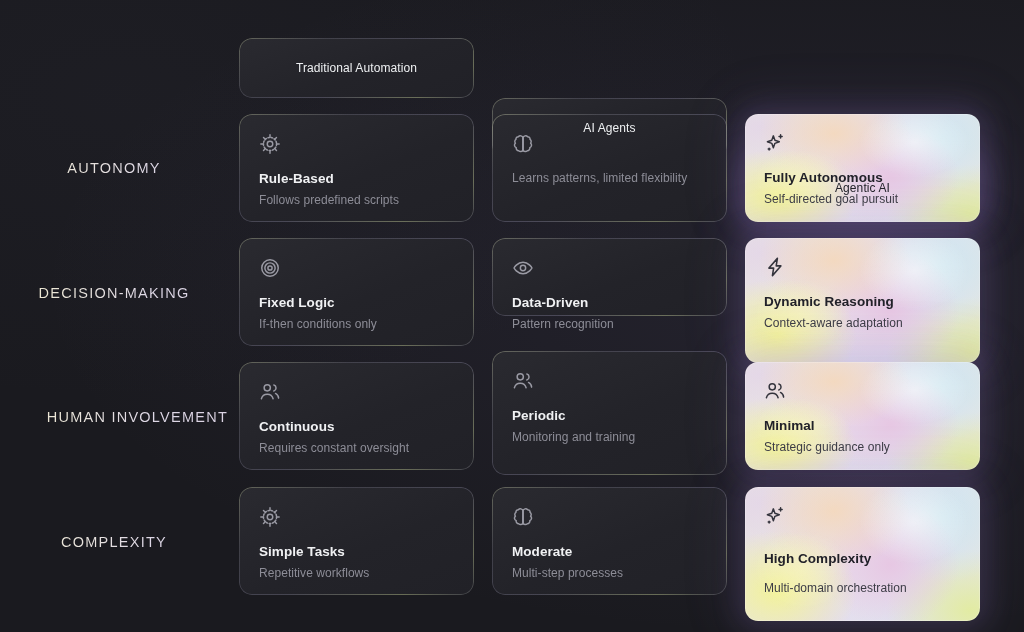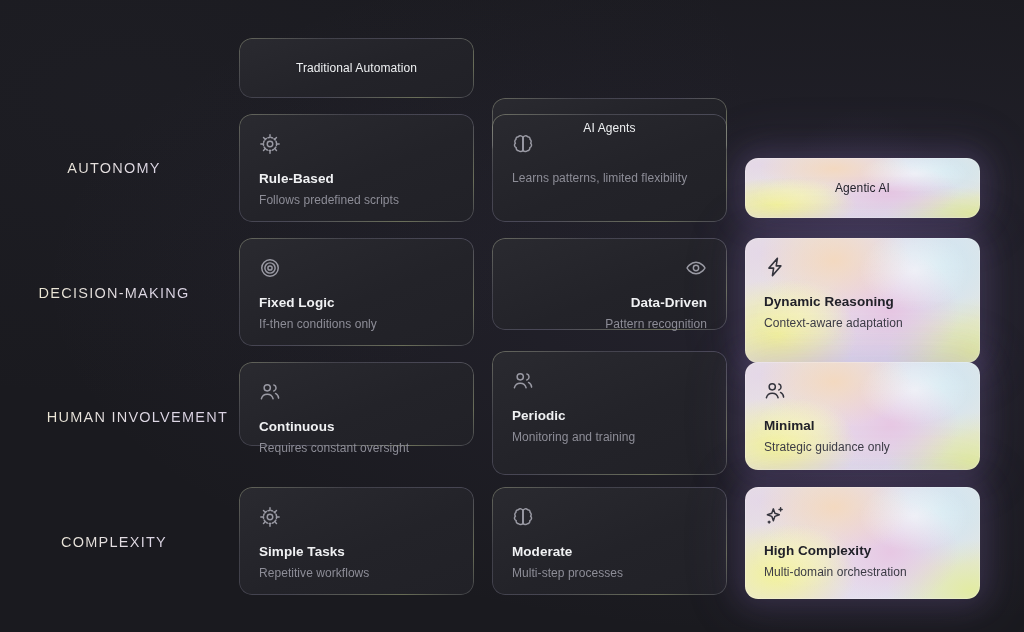--- a/index.html
+++ b/index.html
@@ -219,36 +219,47 @@
     <span class="cell-icon">
       <svg viewBox="0 0 24 24" fill="none" stroke="currentColor" stroke-width="1.6" stroke-linecap="round" stroke-linejoin="round">
           <path d="M12 4.5v15"></path>
           <path d="M12 5.2a3 3 0 0 0-5.1-1.2A2.6 2.6 0 0 0 4.3 7a2.8 2.8 0 0 0-.6 4.1A2.9 2.9 0 0 0 4.6 16a2.7 2.7 0 0 0 2.7 3.3A2.9 2.9 0 0 0 12 18.6Z"></path>
           <path d="M12 5.2a3 3 0 0 1 5.1-1.2A2.6 2.6 0 0 1 19.7 7a2.8 2.8 0 0 1 .6 4.1A2.9 2.9 0 0 1 19.4 16a2.7 2.7 0 0 1-2.7 3.3A2.9 2.9 0 0 1 12 18.6Z"></path>
         </svg>
     </span>
     <span class="cell-sub">Learns patterns, limited flexibility</span>
   </div>
 
+  <div class="cell col-c card-grad" style="top:114px;height:108px;">
+    <span class="cell-icon">
+      <svg viewBox="0 0 24 24" fill="none" stroke="currentColor" stroke-width="1.6" stroke-linecap="round" stroke-linejoin="round">
+          <path d="M10.2 4.2 11.9 9l4.8 1.7-4.8 1.7-1.7 4.8-1.7-4.8L3.7 10.7 8.5 9Z"></path>
+          <path d="M18.1 3.1v3.4M19.8 4.8h-3.4"></path>
+          <path d="M5.6 17.6v2M6.6 18.6h-2"></path>
+        </svg>
+    </span>
+    <span class="cell-title">Fully Autonomous</span>
+    <span class="cell-sub">Self-directed goal pursuit</span>
+  </div>
 
   <div class="row-label" style="top:285px;">DECISION-MAKING</div>
 
   <div class="cell col-a card-dark" style="top:238px;height:108px;">
     <span class="cell-icon">
       <svg viewBox="0 0 24 24" fill="none" stroke="currentColor" stroke-width="1.6">
           <circle cx="12" cy="12" r="9"></circle>
           <circle cx="12" cy="12" r="5.6"></circle>
           <circle cx="12" cy="12" r="2.3"></circle>
         </svg>
     </span>
     <span class="cell-title">Fixed Logic</span>
     <span class="cell-sub">If-then conditions only</span>
   </div>
 
-  <div class="cell col-b card-dark" style="top:238px;height:92px;align-items:flex-end;">
+  <div class="cell col-b card-dark" style="top:238px;height:78px;">
     <span class="cell-icon">
       <svg viewBox="0 0 24 24" fill="none" stroke="currentColor" stroke-width="1.6" stroke-linecap="round" stroke-linejoin="round">
           <path d="M2.2 12S5.6 5.8 12 5.8 21.8 12 21.8 12 18.4 18.2 12 18.2 2.2 12 2.2 12Z"></path>
           <circle cx="12" cy="12" r="2.9"></circle>
         </svg>
     </span>
     <span class="cell-title">Data-Driven</span>
     <span class="cell-sub">Pattern recognition</span>
   </div>
 
@@ -257,21 +268,21 @@
       <svg viewBox="0 0 24 24" fill="none" stroke="currentColor" stroke-width="1.7" stroke-linecap="round" stroke-linejoin="round">
           <path d="M14.6 2.6 5.4 13.2h5.1l-1.3 8.2 9.2-10.6h-5.1Z"></path>
         </svg>
     </span>
     <span class="cell-title">Dynamic Reasoning</span>
     <span class="cell-sub">Context-aware adaptation</span>
   </div>
 
   <div class="row-label" style="top:409px;text-align:right;">HUMAN INVOLVEMENT</div>
 
-  <div class="cell col-a card-dark" style="top:362px;height:84px;">
+  <div class="cell col-a card-dark" style="top:362px;height:108px;">
     <span class="cell-icon">
       <svg viewBox="0 0 24 24" fill="none" stroke="currentColor" stroke-width="1.6" stroke-linecap="round" stroke-linejoin="round">
           <circle cx="9" cy="7.4" r="3.4"></circle>
           <path d="M2.6 19.4a6.6 6.6 0 0 1 12.8 0"></path>
           <path d="M16.2 4.4a3.4 3.4 0 0 1 0 6.5"></path>
           <path d="M18 13.6a6.2 6.2 0 0 1 3.4 5.1"></path>
         </svg>
     </span>
     <span class="cell-title">Continuous</span>
     <span class="cell-sub">Requires constant oversight</span>
@@ -322,21 +333,21 @@
       <svg viewBox="0 0 24 24" fill="none" stroke="currentColor" stroke-width="1.6" stroke-linecap="round" stroke-linejoin="round">
           <circle cx="12" cy="12" r="3"></circle>
           <path d="M12 2v3M12 19v3M22 12h-3M5 12H2M19.07 4.93l-2.12 2.12M7.05 16.95l-2.12 2.12M19.07 19.07l-2.12-2.12M7.05 7.05 4.93 4.93"></path>
           <circle cx="12" cy="12" r="7.2" stroke-dasharray="1.6 1.9"></circle>
         </svg>
     </span>
     <span class="cell-title">Simple Tasks</span>
     <span class="cell-sub">Repetitive workflows</span>
   </div>
 
-  <div class="cell col-c card-grad" style="top:487px;height:112px;">
+  <div class="cell col-c card-grad" style="top:487px;height:134px;gap:8px;">
     <span class="cell-icon">
       <svg viewBox="0 0 24 24" fill="none" stroke="currentColor" stroke-width="1.6" stroke-linecap="round" stroke-linejoin="round">
           <path d="M10.2 4.2 11.9 9l4.8 1.7-4.8 1.7-1.7 4.8-1.7-4.8L3.7 10.7 8.5 9Z"></path>
           <path d="M18.1 3.1v3.4M19.8 4.8h-3.4"></path>
           <path d="M5.6 17.6v2M6.6 18.6h-2"></path>
         </svg>
     </span>
     <span class="cell-title">High Complexity</span>
     <span class="cell-sub">Multi-domain orchestration</span>
   </div>

